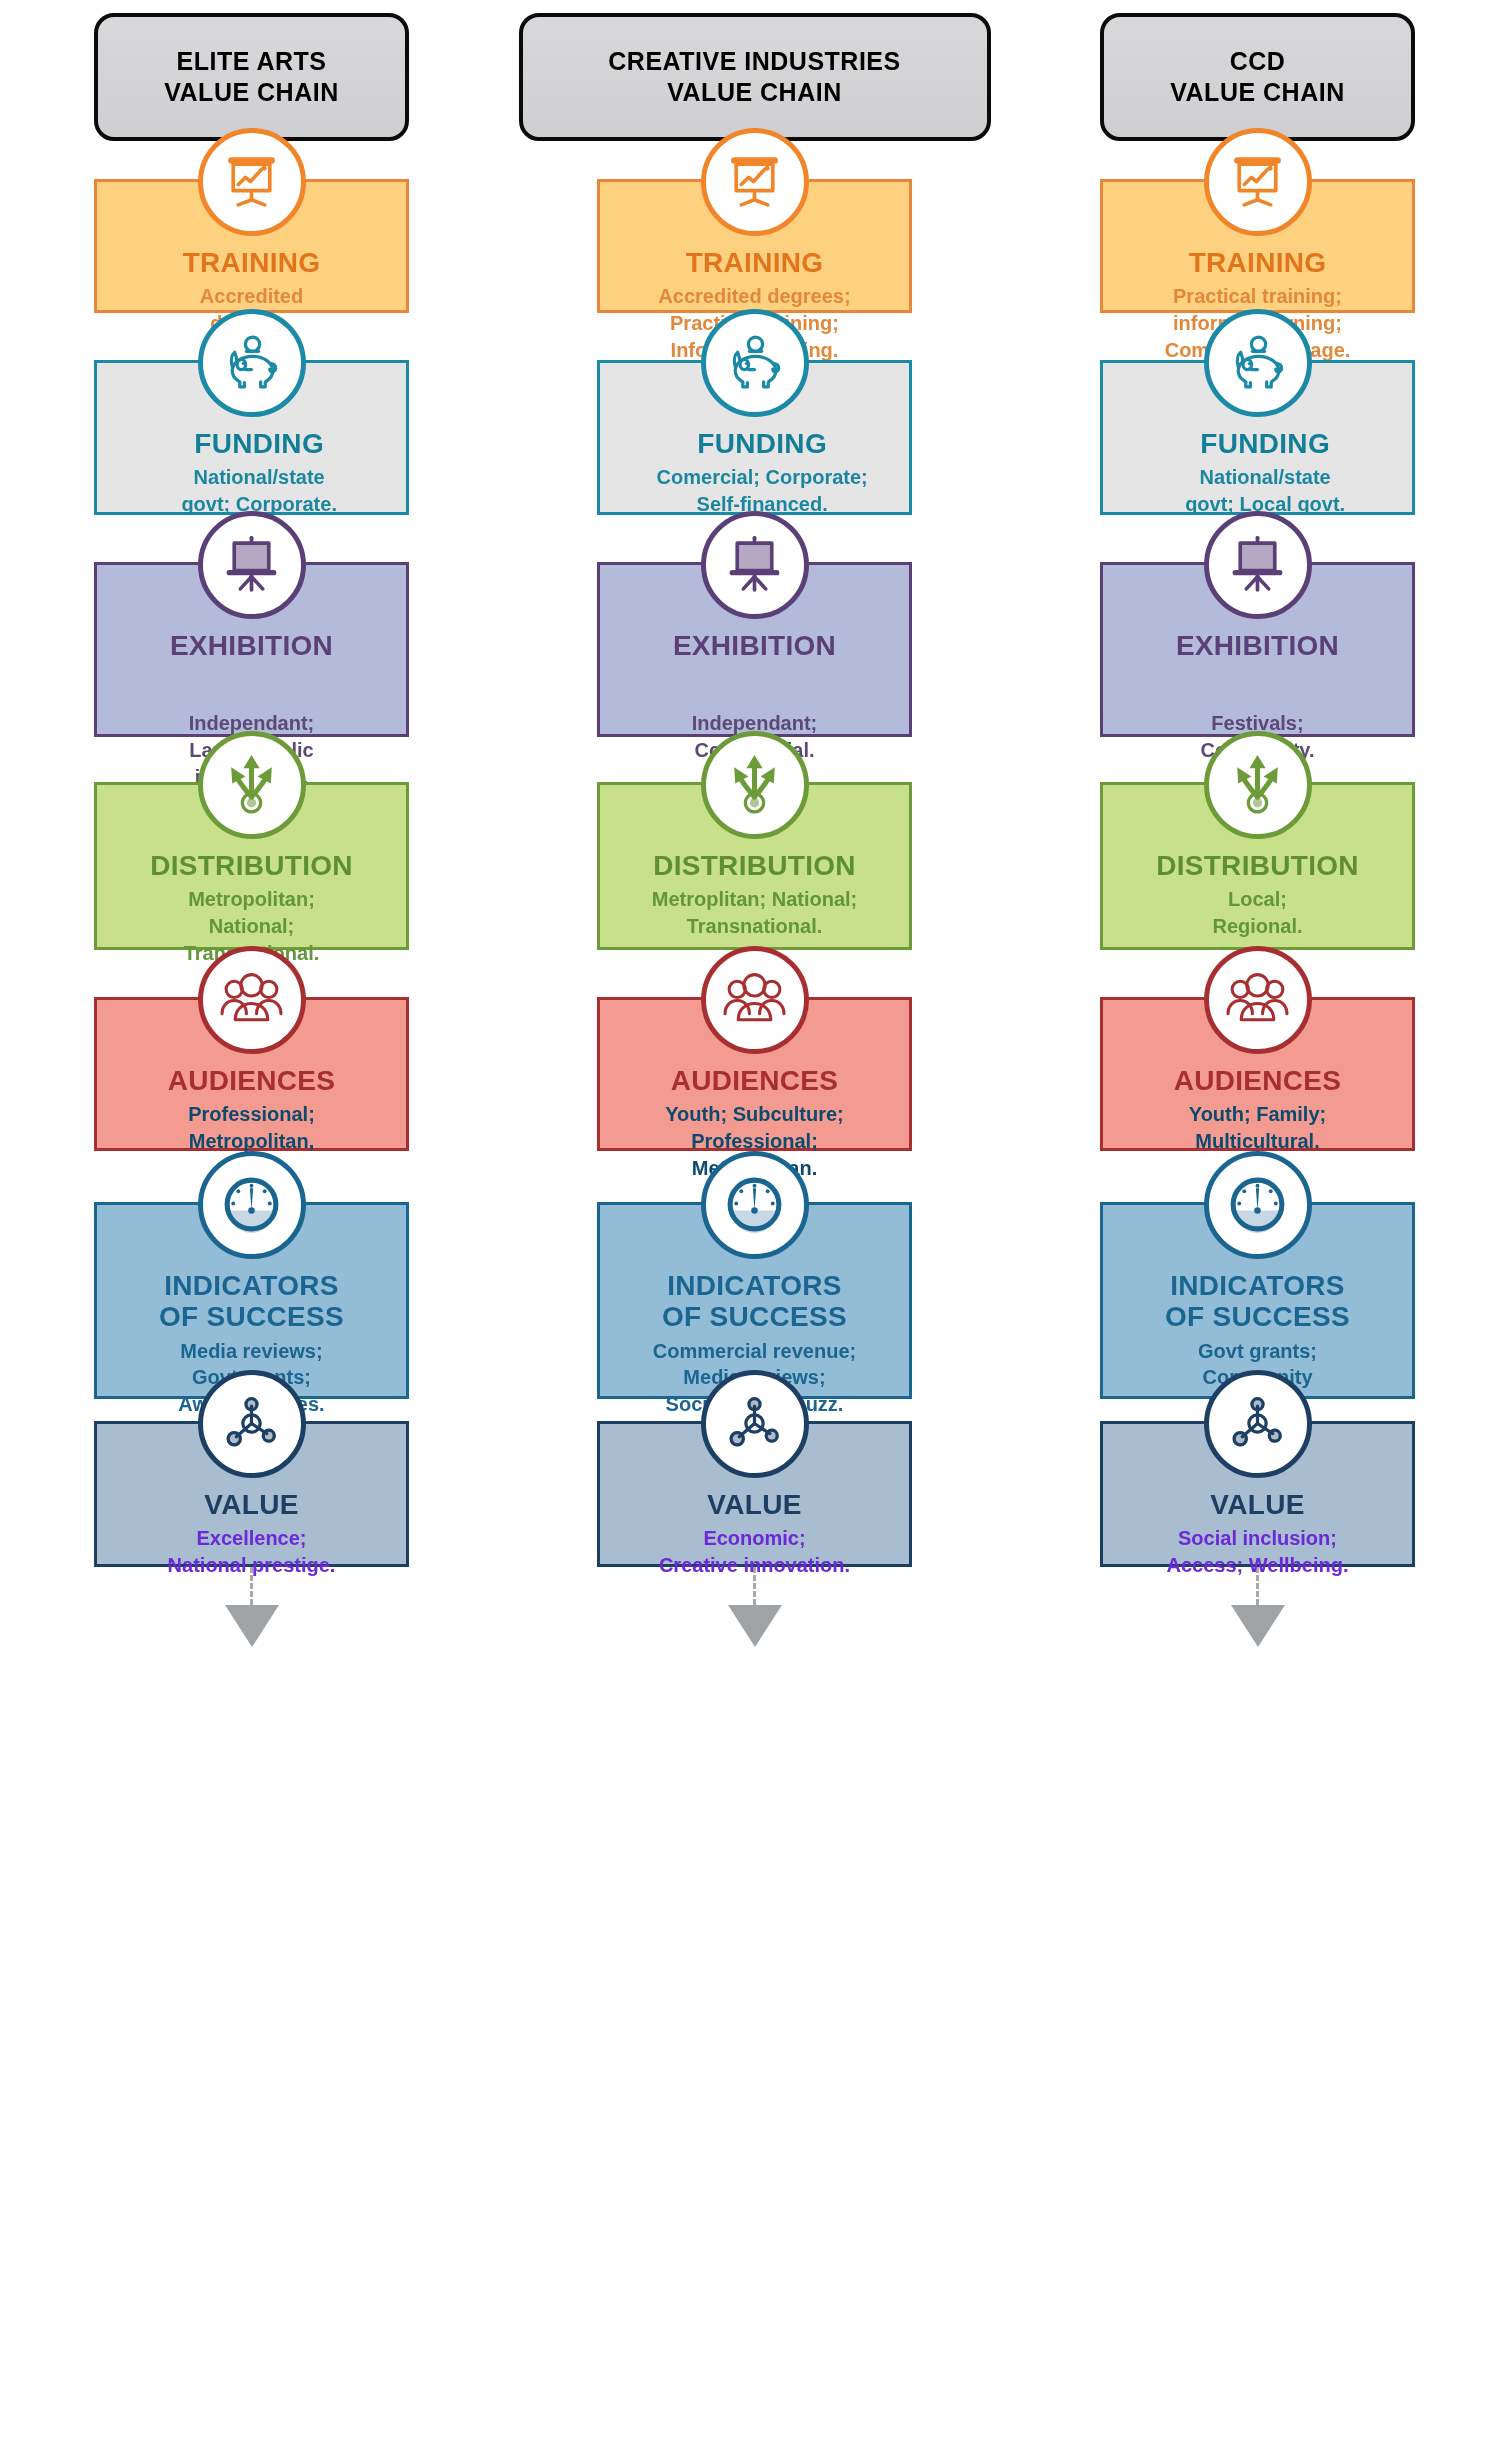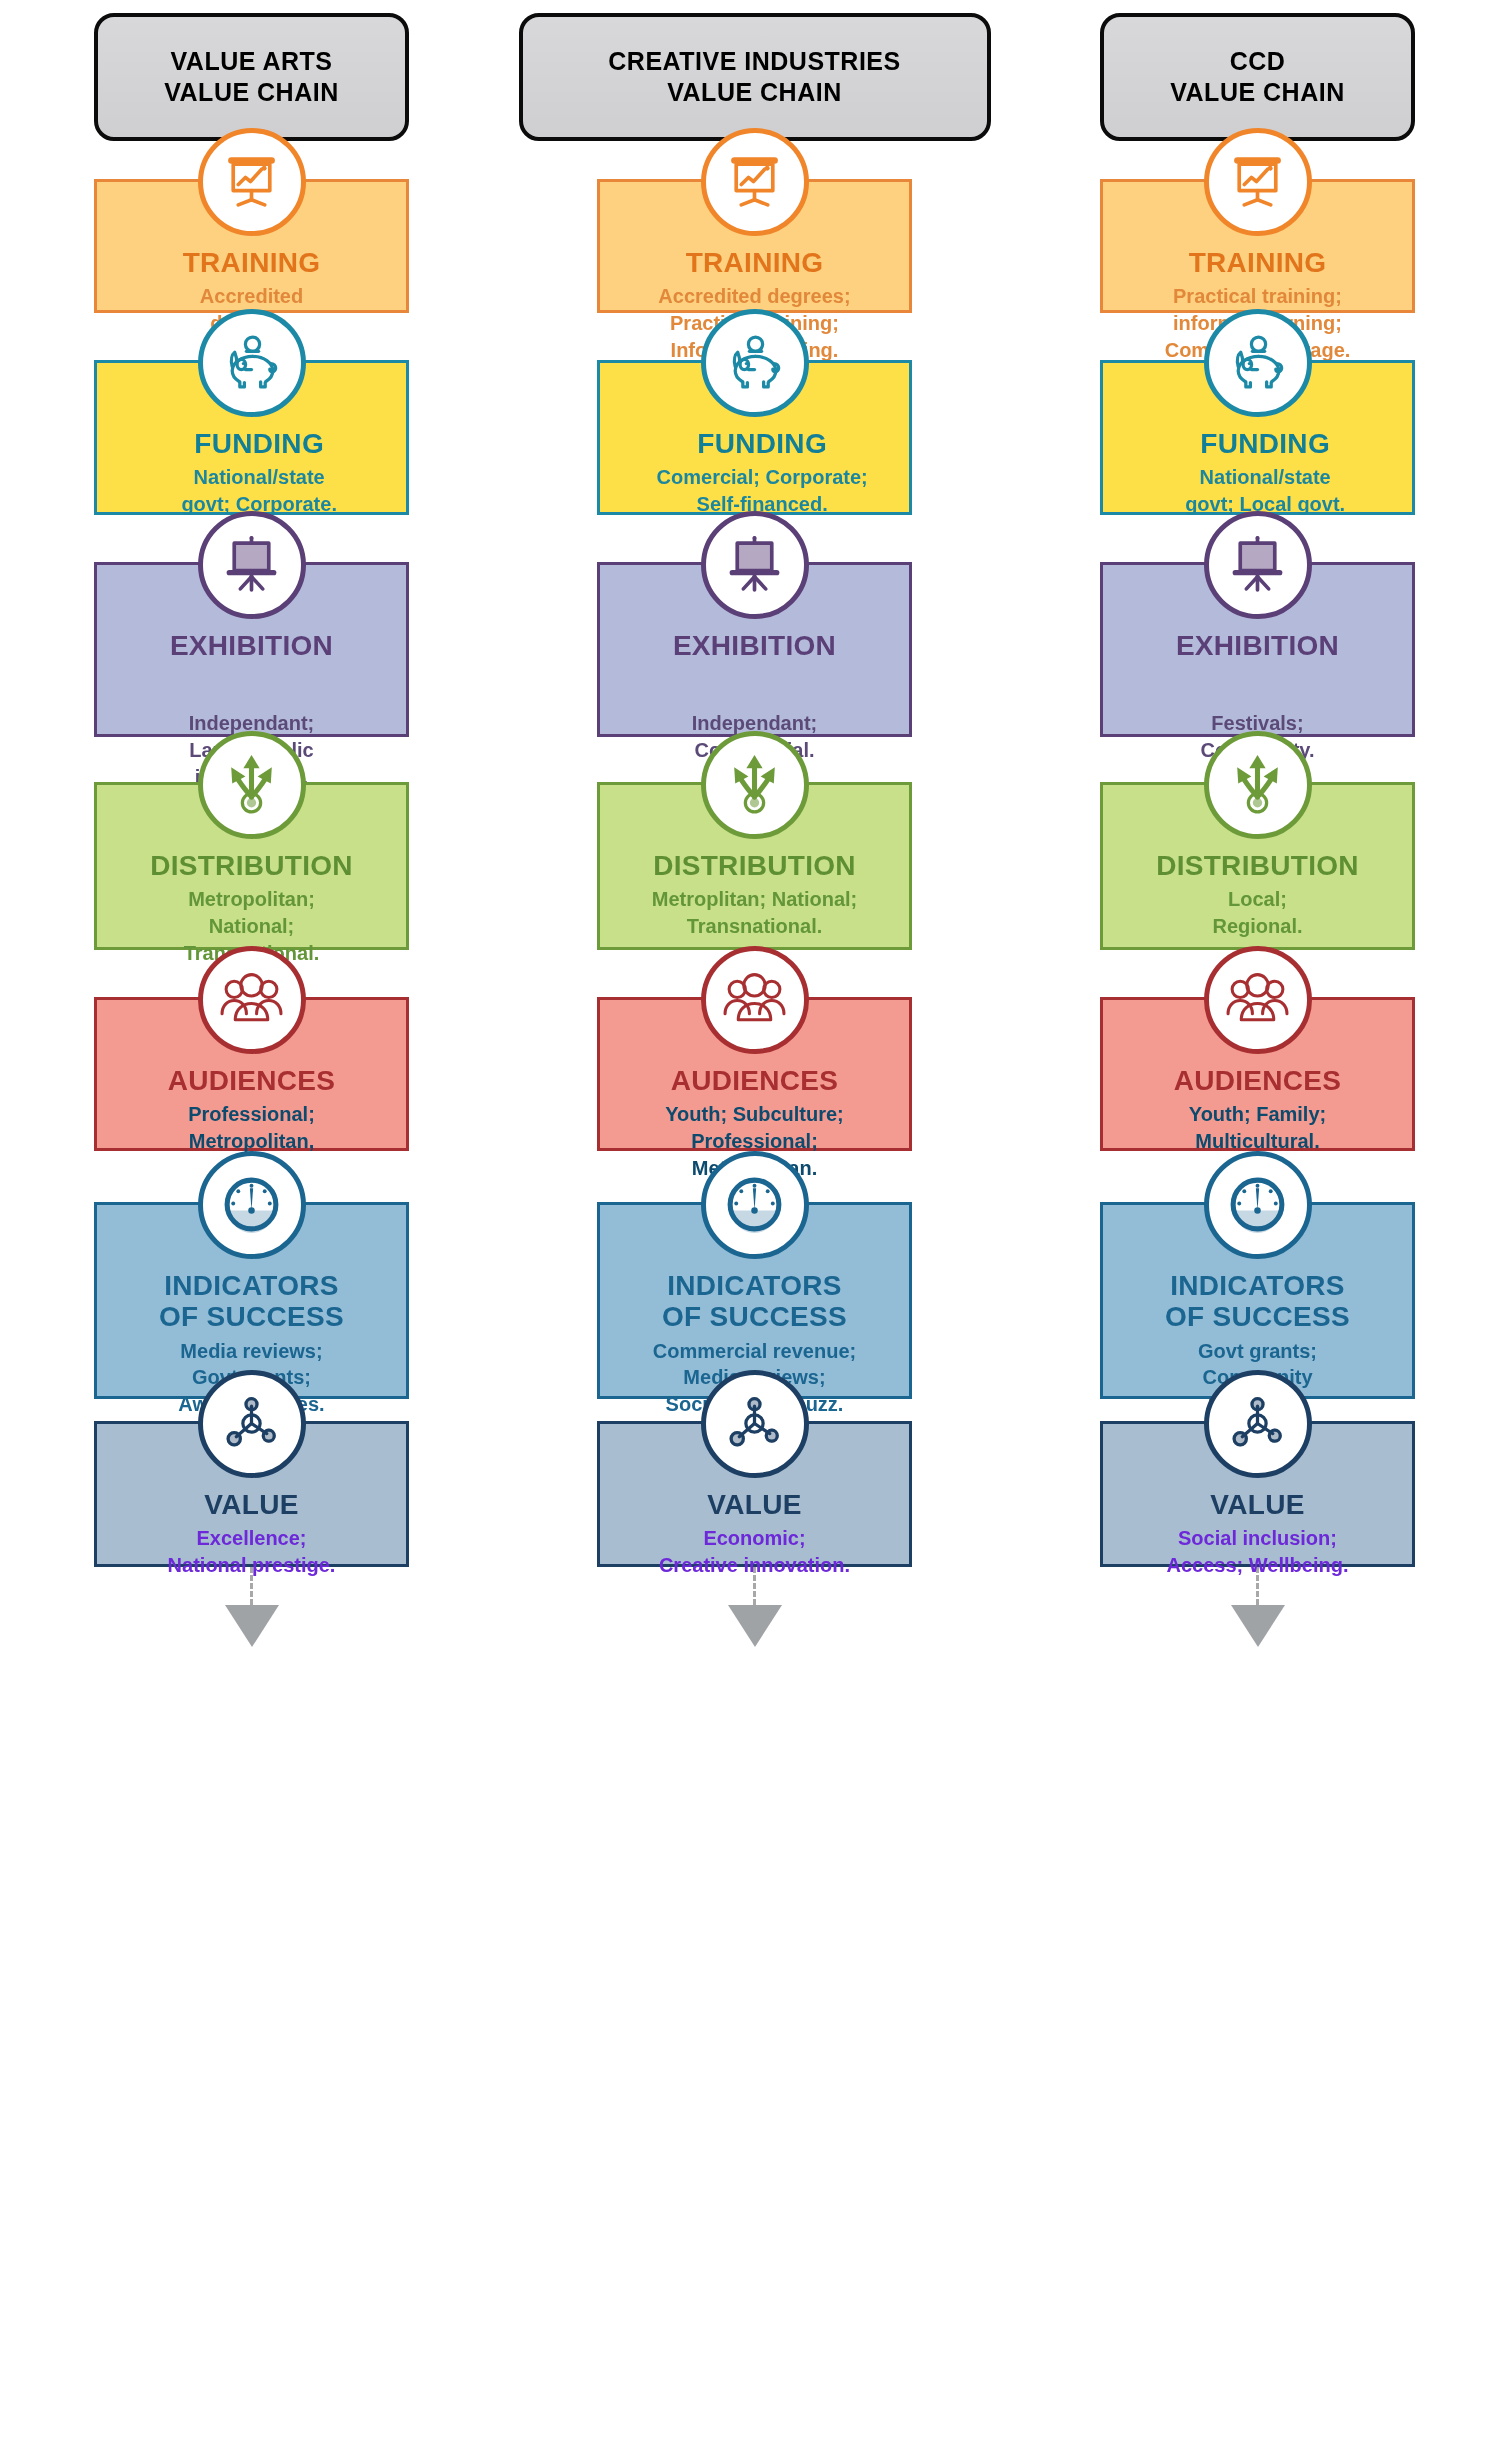--- a/index.html
+++ b/index.html
@@ -129,21 +129,21 @@
     border-right: 27px solid transparent;
     border-top: 42px solid #a0a3a6;
   }
 
   
   .t-training  .stage-box { background:#fdd17f; border-color:#e8873a; }
   .t-training  .stage-title { color:#e2751c; }
   .t-training  .stage-desc  { color:#e2883a; }
   .t-training  .icon-badge  { border-color:#f0852a; }
 
-  .t-funding   .stage-box { background:#fde047; border-color:#1c8aa6;padding-left:28px; }
+  .t-funding   .stage-box { background:#e5e5e5; border-color:#1c8aa6;padding-left:28px; }
   .t-funding   .stage-title { color:#127f98; }
   .t-funding   .stage-desc  { color:#1b86a0; }
   .t-funding   .icon-badge  { border-color:#1c8aa6; }
 
   .t-exhibition .stage-box { background:#b3bada; border-color:#5b3f77;gap:44px; }
   .t-exhibition .stage-title { color:#5b3f77; }
   .t-exhibition .stage-desc  { color:#5b4a78; }
   .t-exhibition .icon-badge  { border-color:#5b3f77; }
 
   .t-distribution .stage-box { background:#c8e08a; border-color:#6d9b3a; }
@@ -167,21 +167,21 @@
   .t-value .icon-badge  { border-color:#1d3f63; }
 
   .multiline { white-space: pre-line; }
 </style>
 </head>
 <body>
 
 <div class="board">
     <div class="column">
       <div class="header-pill">
-        <span>VALUE ARTS</span>
+        <span>ELITE ARTS</span>
         <span class="l2">VALUE CHAIN</span>
       </div>
       <div class="dash h-to-box"></div>
       <div class="stage t-training">
         <div class="stage-box" style="height: 134px;">
           <div class="icon-badge" style="color: rgb(240, 133, 42);">
     <svg viewBox="0 0 64 64" fill="none" stroke="currentColor" stroke-width="3.6" stroke-linecap="round" stroke-linejoin="round" style="color:inherit">
       <rect x="9" y="8" width="46" height="6.5" rx="3.2" fill="currentColor" stroke="none"></rect>
       <rect x="14" y="15" width="36" height="26"></rect>
       <polyline points="19,35 26,28 31,32 42,20"></polyline>

